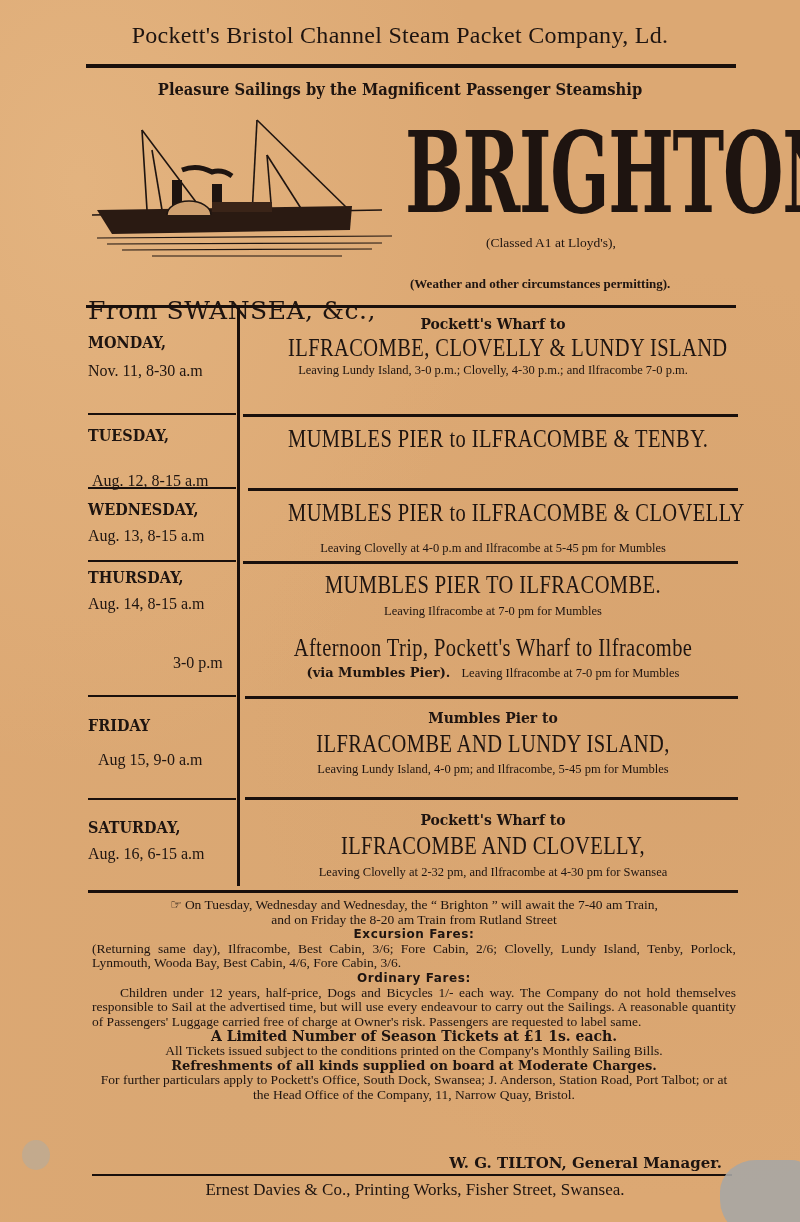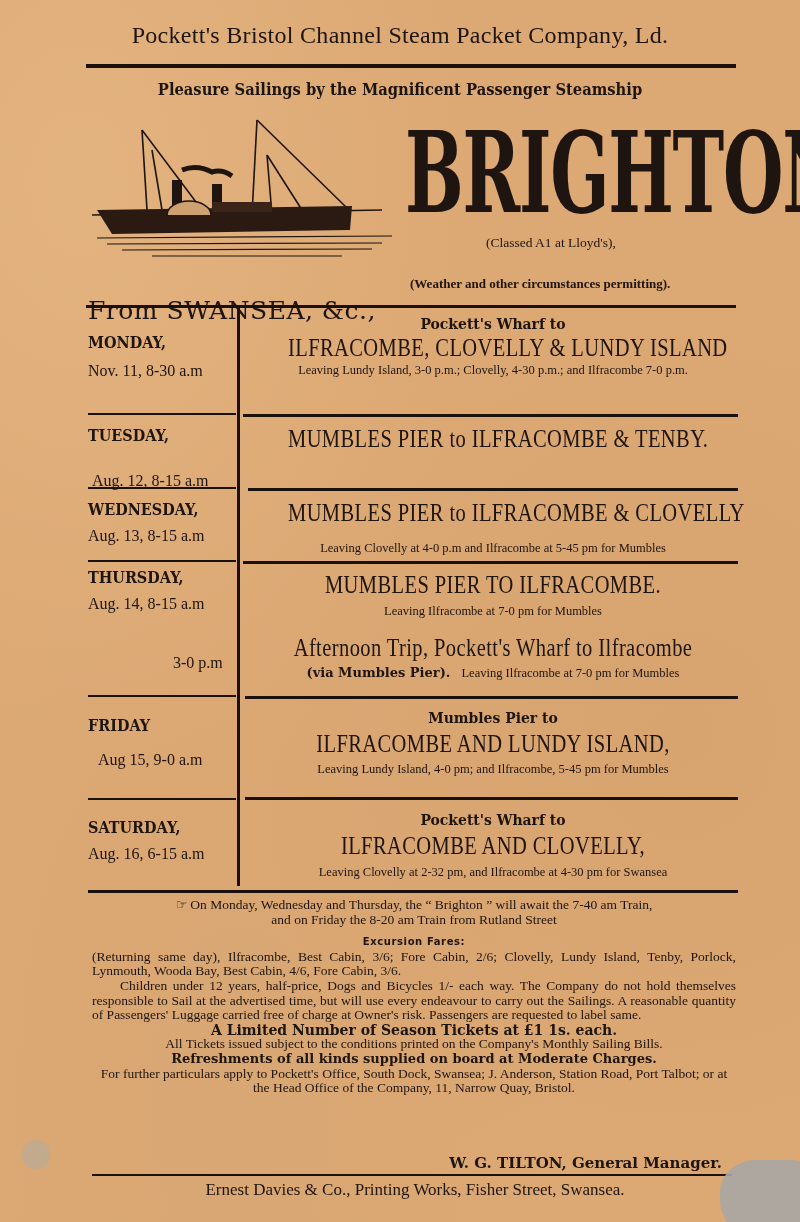--- a/index.html
+++ b/index.html
@@ -23,21 +23,21 @@
   .from { left: 88px; top: 268px; font-size: 25px; font-family: "DejaVu Serif", serif; letter-spacing: 0.5px; margin-top: 28px; }
   .weather { left: 410px; top: 276px; font-size: 13px; font-family: "Liberation Serif", serif; font-weight: bold; }
   .vline { position: absolute; left: 237px; top: 308px; width: 3px; height: 578px; background: #1a100c; }
   .day { position: absolute; left: 88px; font-family: "DejaVu Serif", serif; font-weight: bold; font-size: 16px; transform: scaleX(0.9); transform-origin: left; }
   .date { position: absolute; font-family: "Liberation Serif", serif; font-size: 16px; white-space: nowrap; }
   .routebox { position: absolute; left: 243px; width: 500px; text-align: center; }
   .small-head { font-family: "DejaVu Serif", serif; font-weight: bold; font-size: 15.5px; transform: scaleX(0.9); }
   .big-route { font-family: "Liberation Serif", serif; font-size: 25px; letter-spacing: 0.5px; transform: scaleX(0.82); white-space: nowrap; line-height: 30px; }
   .leave { font-family: "Liberation Serif", serif; font-size: 12.5px; line-height: 15px; }
   .notes { position: absolute; left: 92px; width: 644px; top: 898px; font-family: "Liberation Serif", serif; font-size: 13.5px; line-height: 14.6px; text-align: center; }
-  .notes .h { font-family: "DejaVu Sans", sans-serif; font-weight: bold; font-size: 10px; letter-spacing: 0.6px; margin-top: 8px; }
+  .notes .h { font-family: "DejaVu Sans", sans-serif; font-weight: bold; font-size: 12px; letter-spacing: 0.6px; }
   .notes .left { text-align: justify; text-align-last: left; }
   .notes .big { font-family: "DejaVu Serif", serif; font-weight: bold; font-size: 14px; }
   .notes .bold { font-family: "DejaVu Serif", serif; font-weight: bold; font-size: 13px; }
   .signature { position: absolute; right: 78px; top: 1154px; font-family: "DejaVu Serif", serif; font-weight: bold; font-size: 15px; }
   .printer { position: absolute; left: 0; width: 830px; top: 1180px; font-family: "Liberation Serif", serif; font-size: 17px; text-align: center; }
   .stain { position: absolute; right: -10px; top: 1160px; width: 90px; height: 80px; background: #a7a6a4; border-radius: 40% 20% 0 50%; opacity: 0.9; }
   .stain2 { position: absolute; left: 22px; top: 1140px; width: 28px; height: 30px; background: #b3ab9e; border-radius: 50%; opacity: 0.6; }
   .hand { display: inline-block; font-size: 13px; margin-right: 3px; }
 </style>
 </head>
@@ -137,25 +137,26 @@
 <div class="day" style="top:818px;">SATURDAY,</div>
 <div class="date" style="left:88px;top:845px;">Aug. 16, 6-15 a.m</div>
 <div class="routebox" style="top:810px;">
   <div class="small-head">Pockett's Wharf to</div>
   <div class="big-route" style="margin-top:2px;">ILFRACOMBE AND CLOVELLY,</div>
   <div class="leave" style="margin-top:4px;">Leaving Clovelly at 2-32 pm, and Ilfracombe at 4-30 pm for Swansea</div>
 </div>
 
 <div class="notes">
   <div>
-    <span class="hand">☞</span><span>On Monday, Wednesday and Thursday, the “ Brighton ” will await the 7-40 am Train,</span>
+    <span class="hand">☞</span><span>On Tuesday, Wednesday and Wednesday, the “ Brighton ” will await the 7-40 am Train,</span>
   </div>
   <div>and on Friday the 8-20 am Train from Rutland Street</div>
   <div class="h">Excursion Fares:</div>
   <div class="left">(Returning same day), Ilfracombe, Best Cabin, 3/6; Fore Cabin, 2/6; Clovelly, Lundy Island, Tenby, Porlock, Lynmouth, Wooda Bay, Best Cabin, 4/6, Fore Cabin, 3/6.</div>
+  <div class="h">Ordinary Fares:</div>
   <div class="left" style="text-indent:28px;">Children under 12 years, half-price, Dogs and Bicycles 1/- each way. The Company do not hold themselves responsible to Sail at the advertised time, but will use every endeavour to carry out the Sailings. A reasonable quantity of Passengers' Luggage carried free of charge at Owner's risk. Passengers are requested to label same.</div>
   <div class="big">A Limited Number of Season Tickets at £1 1s. each.</div>
   <div>All Tickets issued subject to the conditions printed on the Company's Monthly Sailing Bills.</div>
   <div class="bold">Refreshments of all kinds supplied on board at Moderate Charges.</div>
   <div>For further particulars apply to Pockett's Office, South Dock, Swansea; J. Anderson, Station Road, Port Talbot; or at the Head Office of the Company, 11, Narrow Quay, Bristol.</div>
 </div>
 
 <div class="signature">W. G. TILTON, General Manager.</div>
 <div class="rule" style="left:92px;top:1174px;width:640px;height:1.5px;"></div>
 <div class="printer">Ernest Davies &amp; Co., Printing Works, Fisher Street, Swansea.</div>

